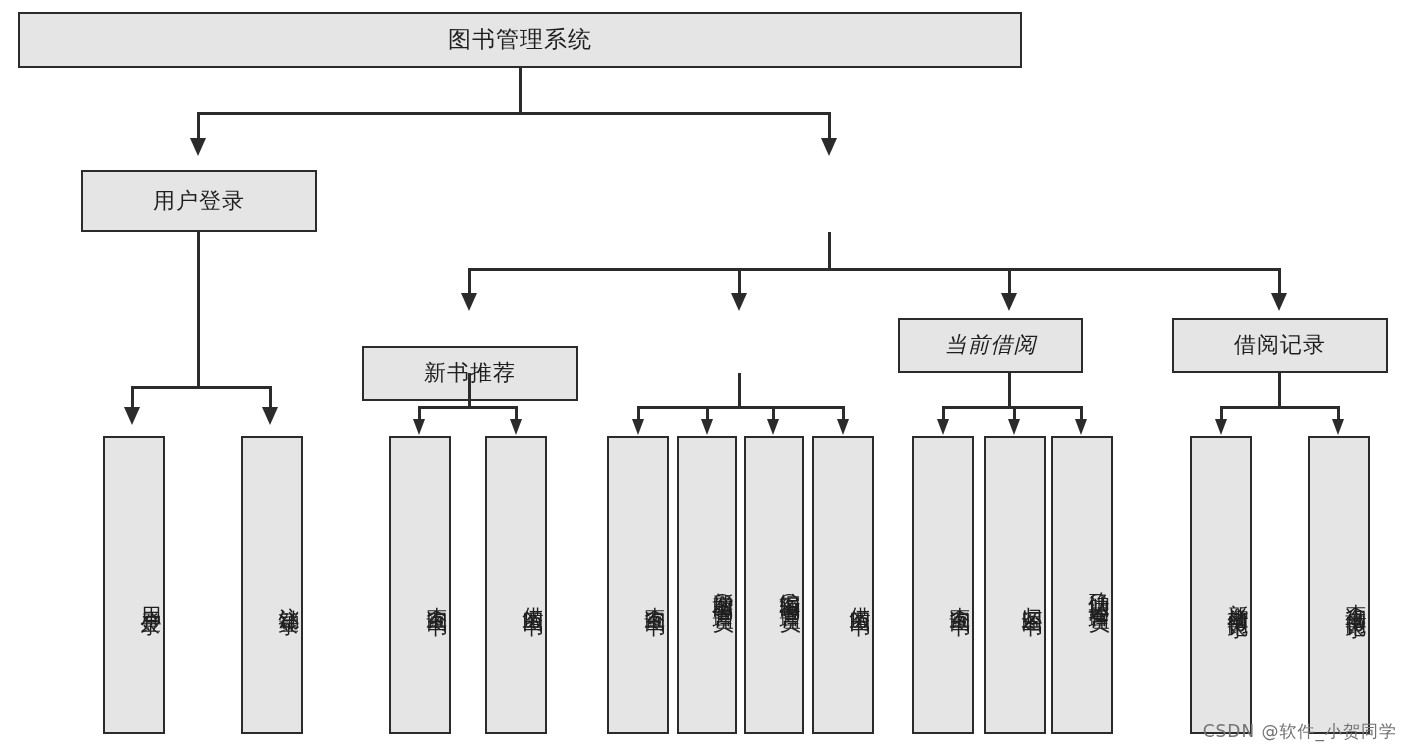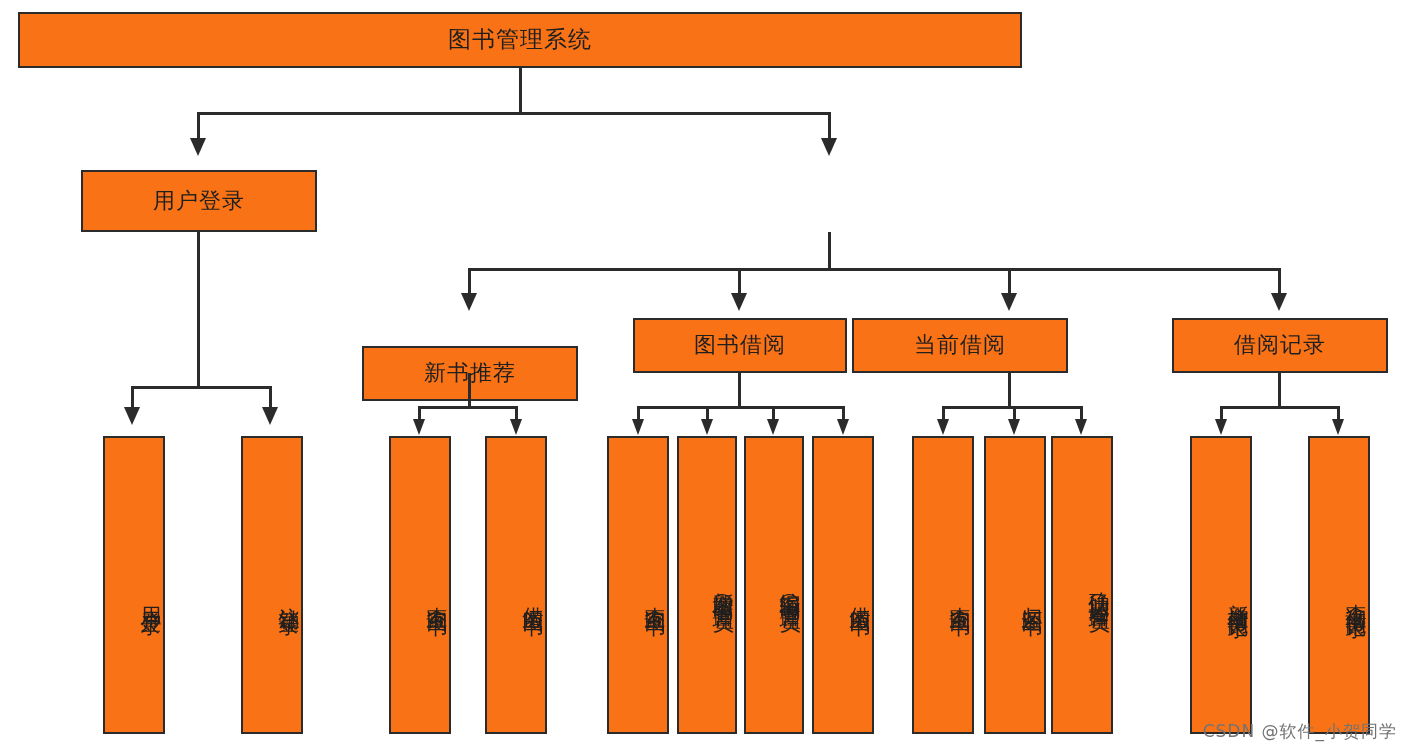--- a/index.html
+++ b/index.html
@@ -12,21 +12,21 @@
     position:relative;
     width:1405px;
     height:747px;
     background:#ffffff;
     overflow:hidden;
   }
   
   .node{
     position:absolute;
     box-sizing:border-box;
-    background:#f97316;
+    background:#e5e5e5;
     border:2px solid #2b2b2b;
     display:flex;
     align-items:center;
     justify-content:center;
     text-align:center;
     color:#1f1f1f;
   }
   .node.h{
     font-size:22px;
     letter-spacing:1px;
@@ -111,22 +111,21 @@
   <div class="ln v" style="left:738px;top:268px;height:26px;"></div>
   <div class="arrow" style="left:731px;top:293px;"></div>
 
   <div class="ln v" style="left:1008px;top:268px;height:26px;"></div>
   <div class="arrow" style="left:1001px;top:293px;"></div>
 
   <div class="ln v" style="left:1278px;top:268px;height:26px;"></div>
   <div class="arrow" style="left:1271px;top:293px;"></div>
 
   <div class="node h" style="left:362px;top:318px;width:216px;height:55px;margin-top:28px;">新书推荐</div>
-  <div class="node h" style="left:633px;top:318px;width:214px;height:55px;">图书借阅</div>
-  <div class="node h" style="left:852px;top:318px;width:216px;height:55px;">当前借阅</div>
+  <div class="node h" style="left:898px;top:318px;width:185px;height:55px;font-style:italic;">当前借阅</div>
   <div class="node h" style="left:1172px;top:318px;width:216px;height:55px;text-align:right;">借阅记录</div>
 
   <div class="ln v" style="left:468px;top:373px;height:35px;"></div>
   <div class="ln h" style="left:418px;top:406px;width:100px;"></div>
   <div class="ln v" style="left:418px;top:406px;height:14px;"></div>
   <div class="arrow slim" style="left:413px;top:419px;"></div>
   <div class="ln v" style="left:515px;top:406px;height:14px;"></div>
   <div class="arrow slim" style="left:510px;top:419px;"></div>
 
   <div class="ln v" style="left:738px;top:373px;height:35px;"></div>

